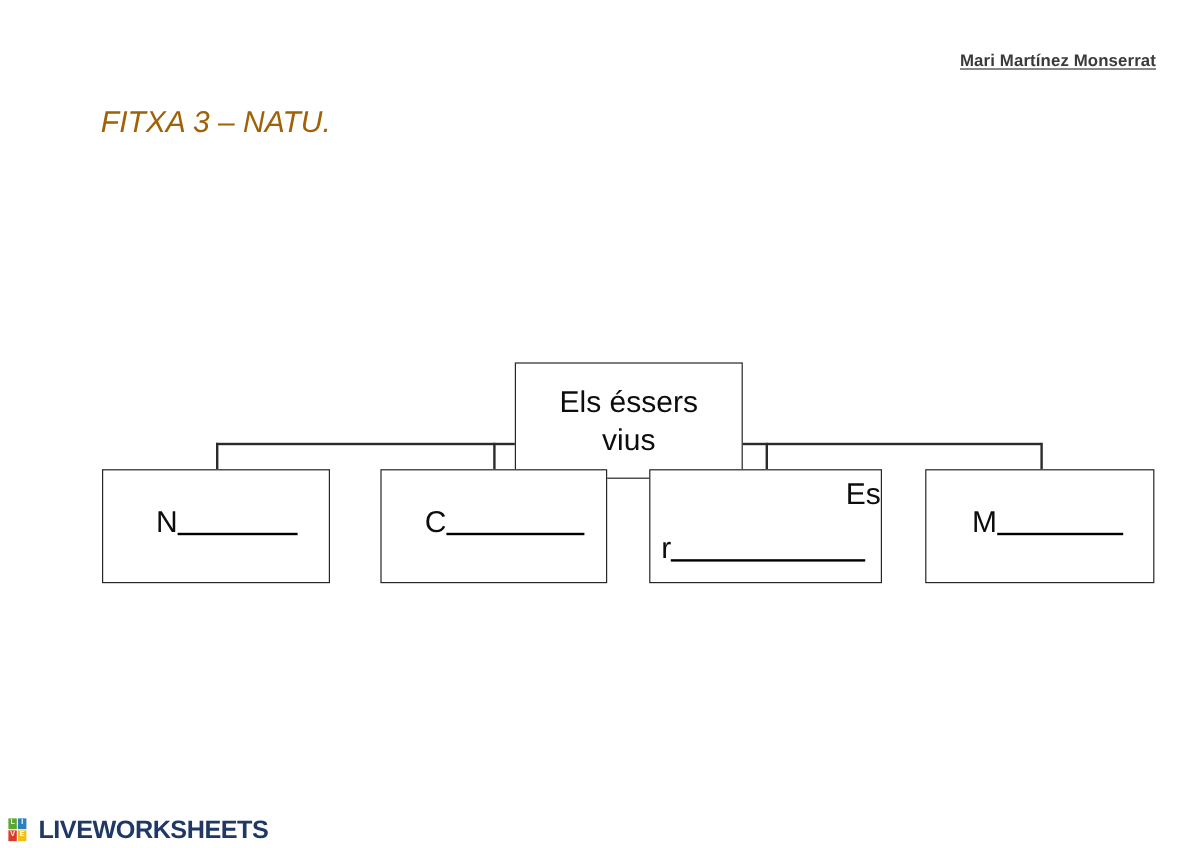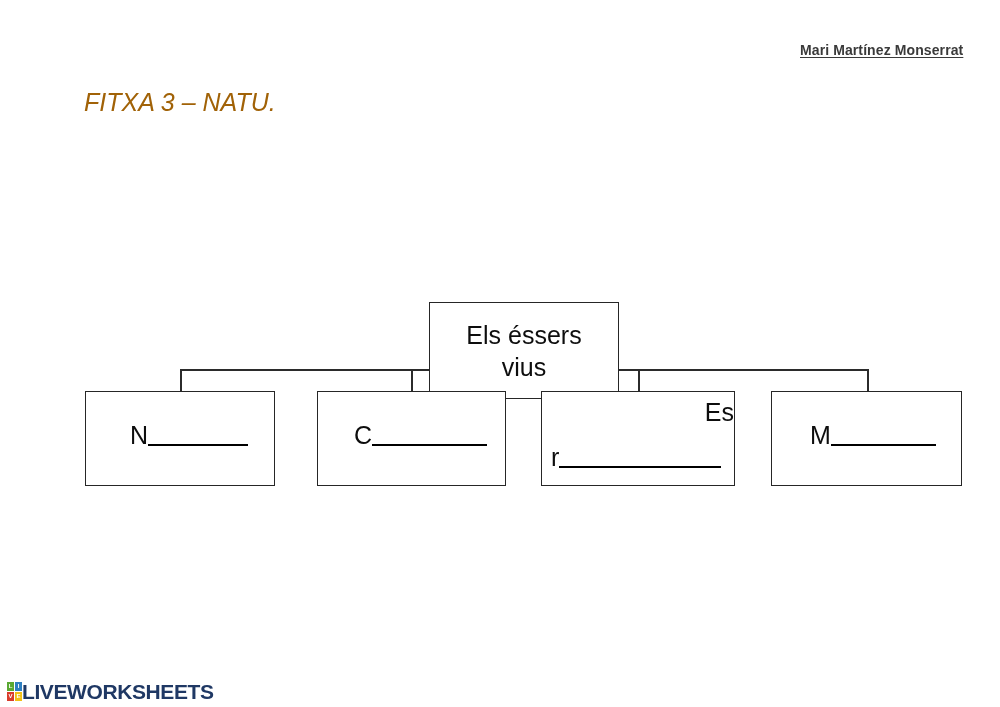--- a/index.html
+++ b/index.html
@@ -158,21 +158,21 @@
   .conn-drop-3    { left: 638px; top: 369px; height: 22px; }
   .conn-drop-4    { left: 867px; top: 369px; height: 22px; }
 
   
   .lw-logo {
     position: absolute;
     left: 7px;
     top: 681px;
     display: flex;
     align-items: center;
-    gap: 0;
+    gap: 10px;
   }
   .lw-tiles {
     display: grid;
     grid-template-columns: 7px 7px;
     grid-template-rows: 9px 9px;
     gap: 1px;
   }
   .lw-tile {
     width: 7px;
     height: 9px;

